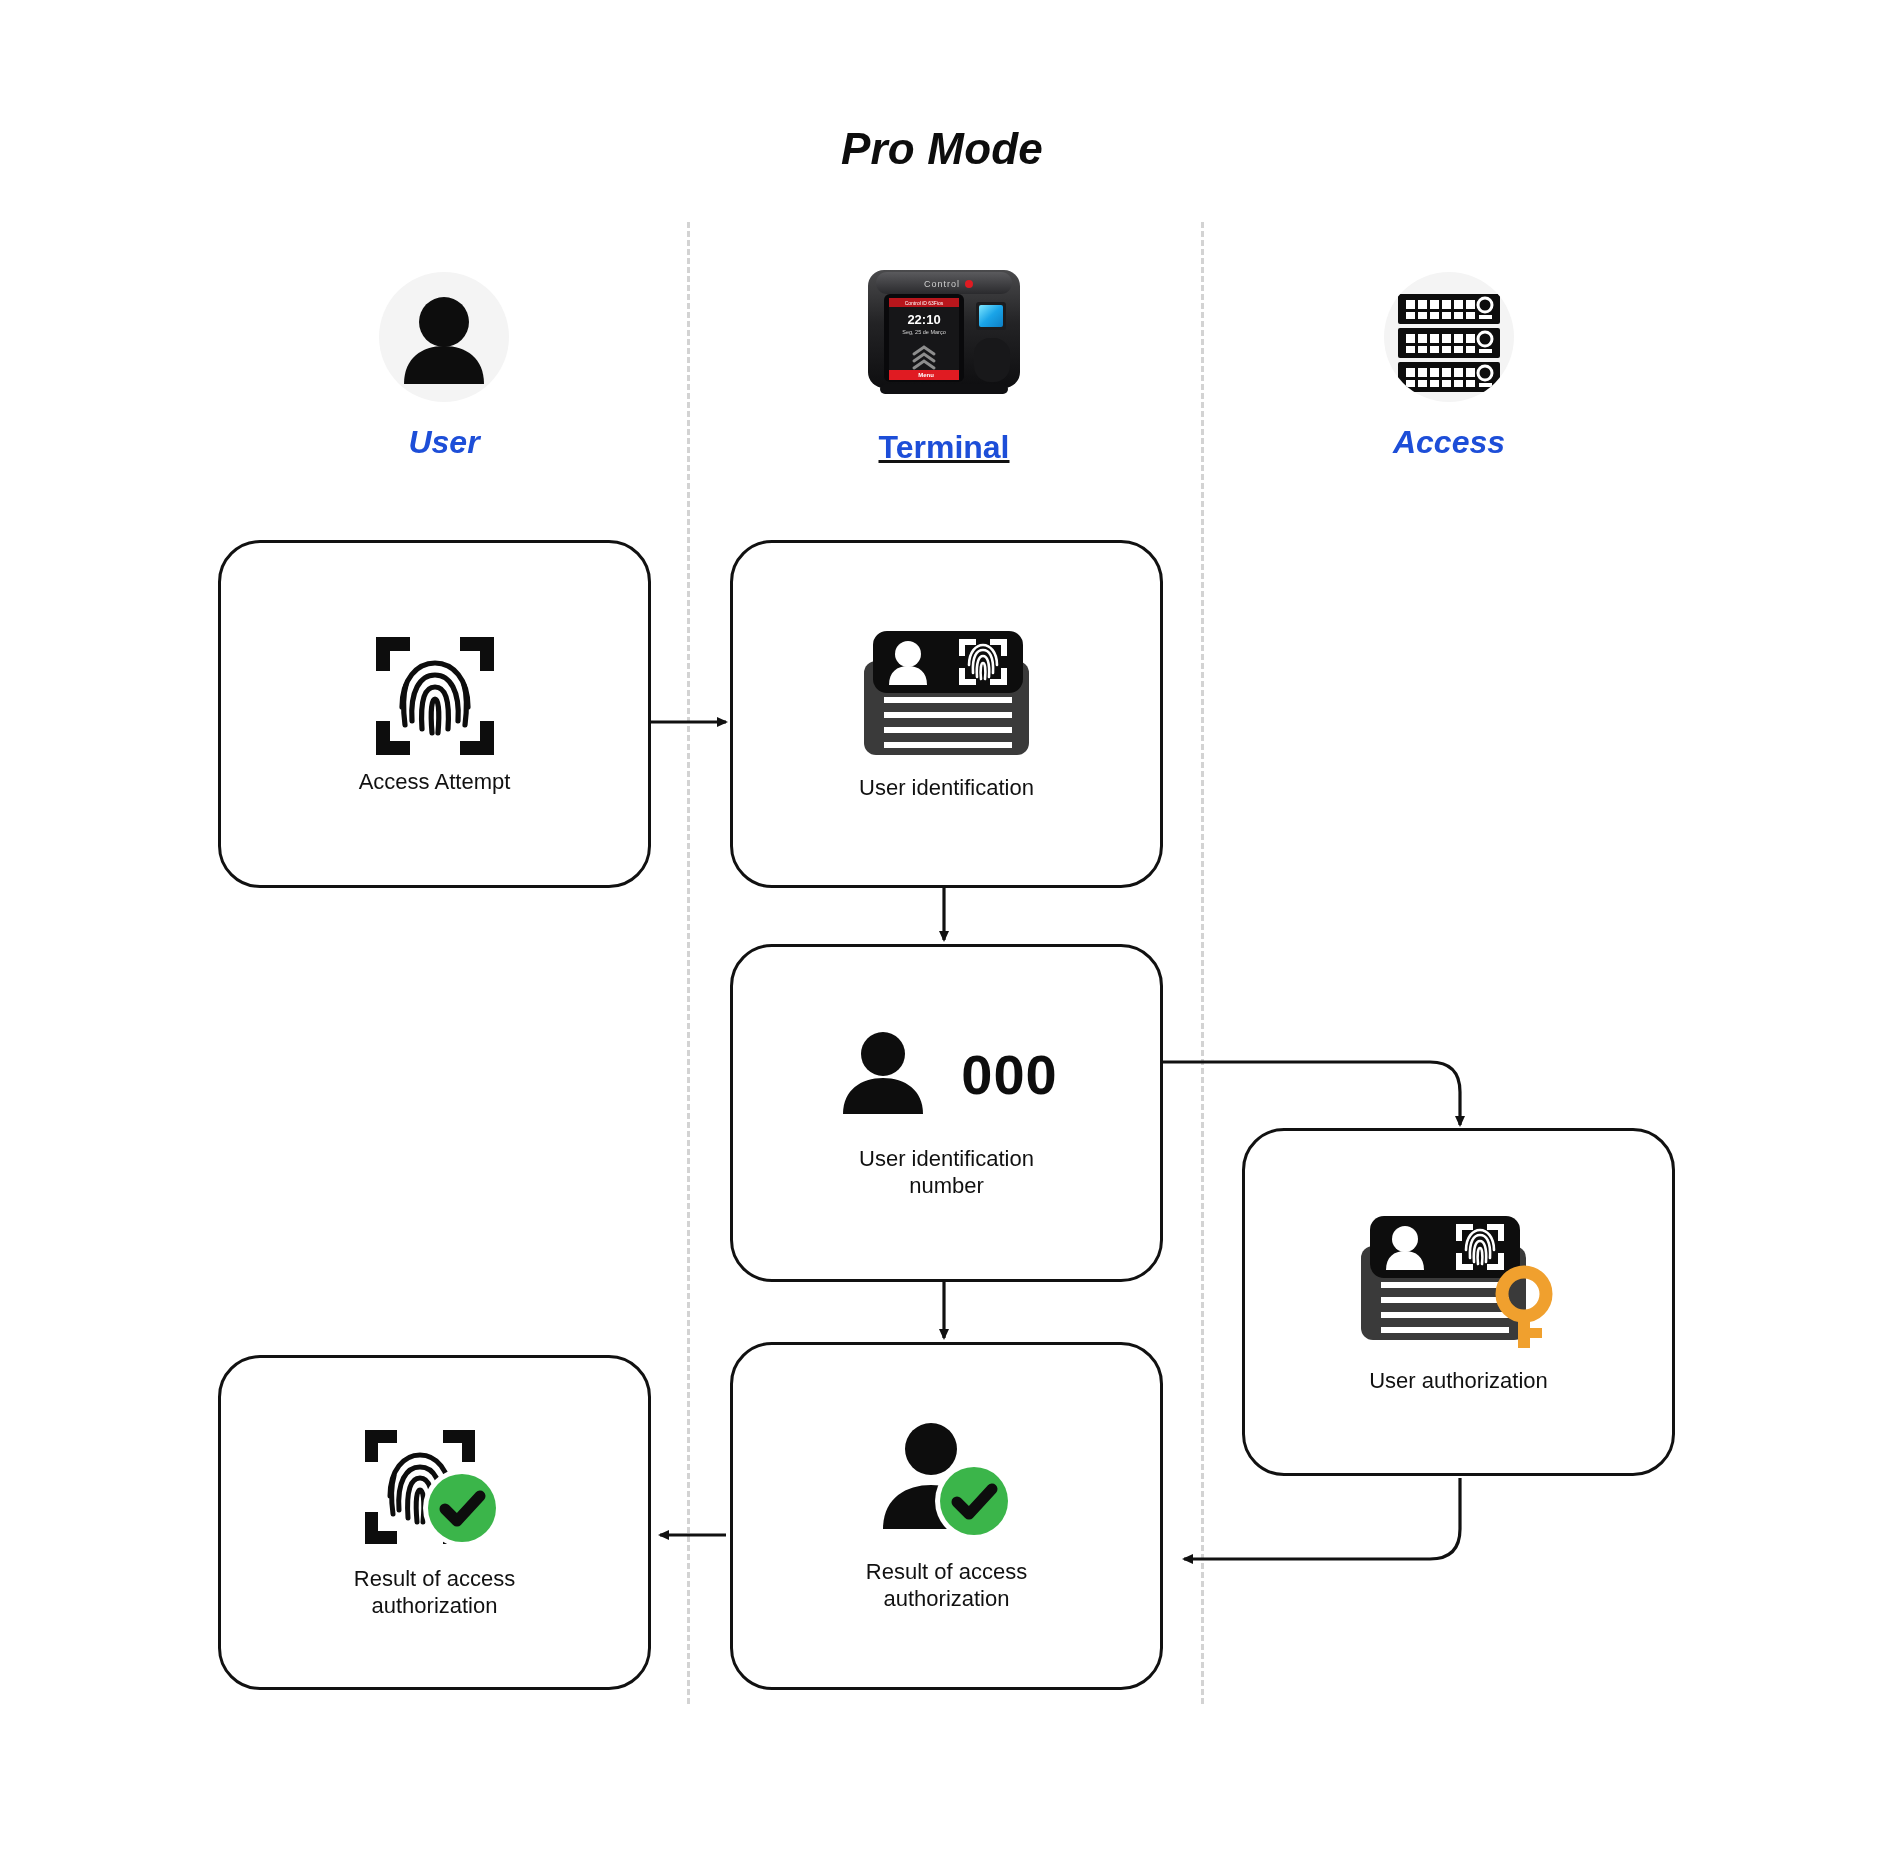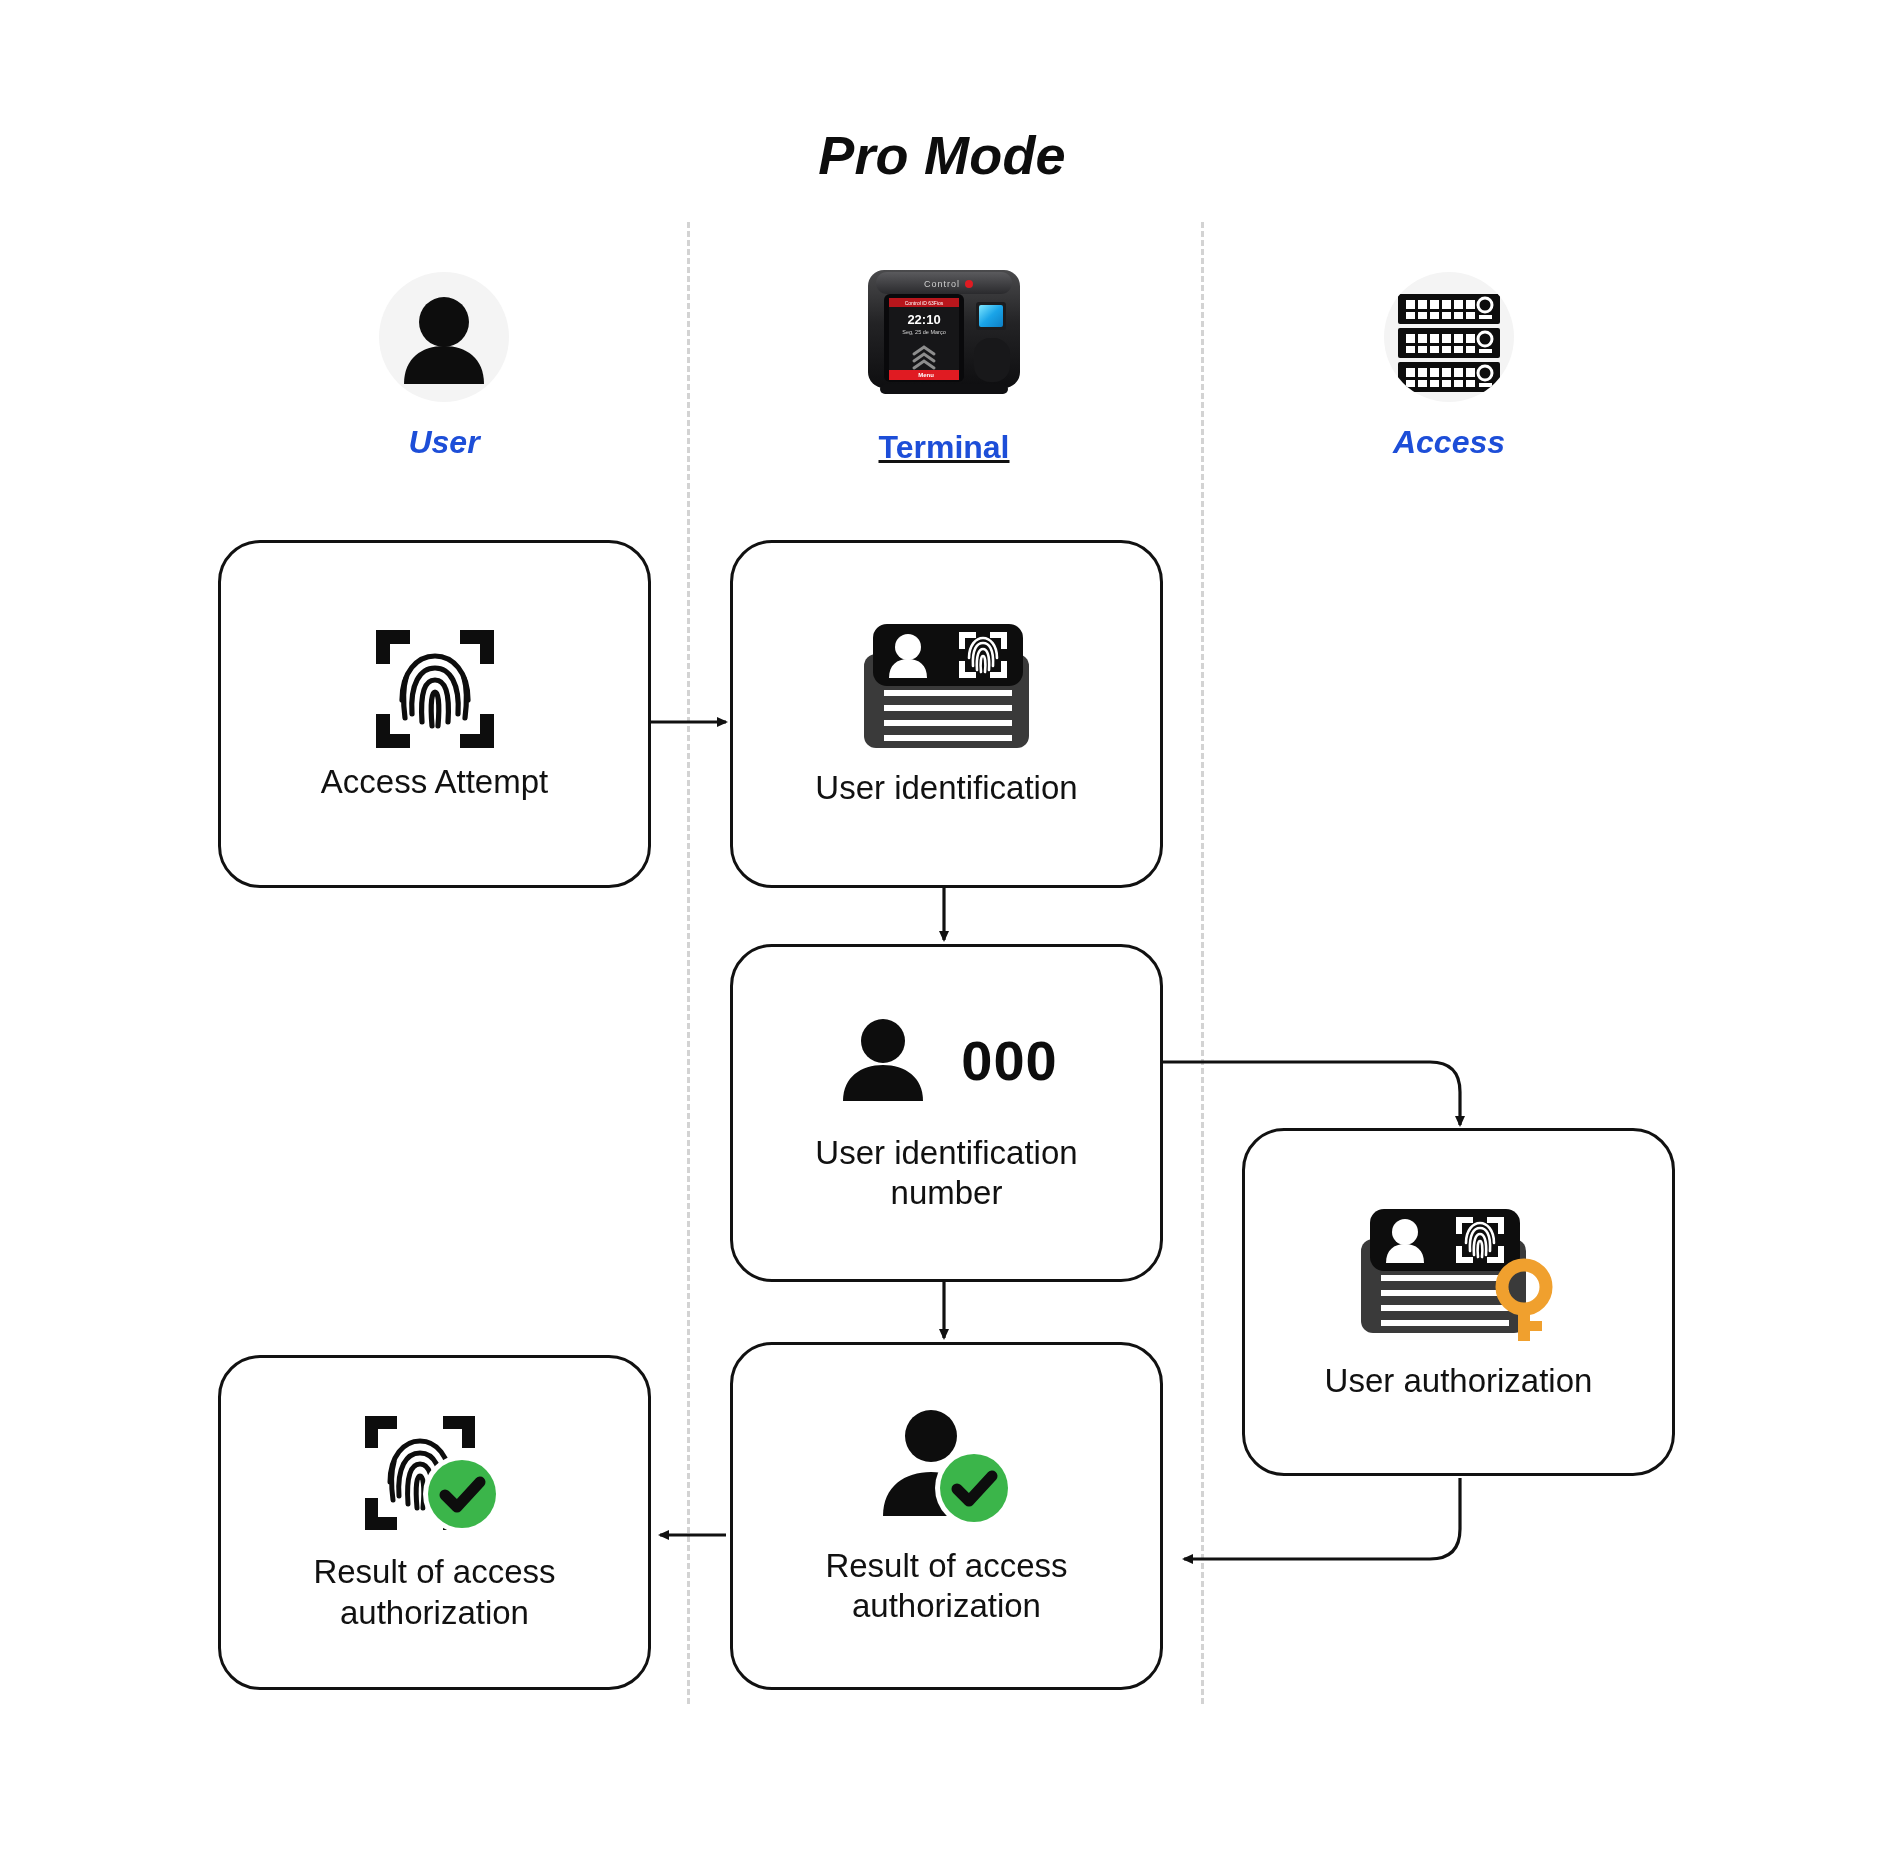--- a/index.html
+++ b/index.html
@@ -4,21 +4,21 @@
 <style>
   html,body{margin:0;padding:0;background:#ffffff;}
   body{width:1884px;height:1863px;position:relative;overflow:hidden;
        font-family:"Liberation Sans","DejaVu Sans",sans-serif;color:#111;}
 
   #stage{position:absolute;left:0;top:0;width:1884px;height:1863px;}
 
   
   #title{
     position:absolute;left:0;top:124px;width:1884px;text-align:center;
-    font-size:54px;font-weight:bold;font-style:italic;letter-spacing:.2px;
+    font-size:44px;font-weight:bold;font-style:italic;letter-spacing:.2px;
     color:#0d0d0d;
   }
 
   
   .lane-divider{
     position:absolute;width:0;border-left:3px dashed #d3d3d3;
   }
 
   
   .lane-head{position:absolute;text-align:center;}
@@ -36,21 +36,21 @@
   .node{
     position:absolute;background:#fff;border:3px solid #111;
     border-radius:42px;box-sizing:border-box;
     display:flex;flex-direction:column;align-items:center;justify-content:center;
   }
   .node .node-icon{
     display:flex;align-items:center;justify-content:center;
     margin-bottom:10px;
   }
   .node .node-label{
-    font-size:33px;line-height:1.22;text-align:center;color:#111;
+    font-size:22px;line-height:1.22;text-align:center;color:#111;
     font-weight:400;padding:0 14px;
   }
 
   
   #wires{position:absolute;left:0;top:0;width:1884px;height:1863px;
          pointer-events:none;}
 
   
   .uid-row{display:flex;align-items:center;gap:30px;}
   .uid-number{font-size:56px;font-weight:bold;letter-spacing:1px;color:#0d0d0d;}

